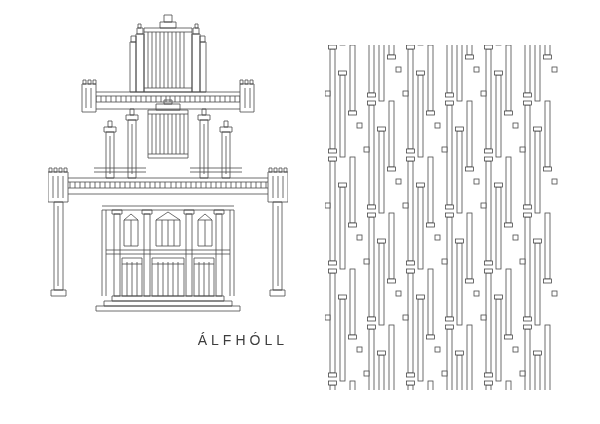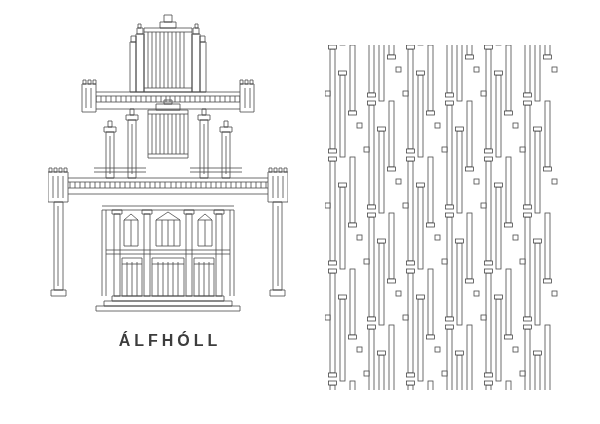--- a/index.html
+++ b/index.html
@@ -6,21 +6,21 @@
   html,body{ margin:0; padding:0; background:#fff; }
   .canvas{
     position:relative; width:600px; height:424px; background:var(--bg);
     overflow:hidden; font-family:"Liberation Sans", sans-serif;
   }
   .building-wrap{ position:absolute; left:48px; top:14px; width:240px; height:300px; }
   #building-svg{ display:block; }
   #building-svg *{ vector-effect:non-scaling-stroke; }
   .title{
     position:absolute; left:48px; top:332px; width:240px;
-    text-align:center; font-size:16px; font-weight:700;
+    text-align:right; font-size:14px; font-weight:400;
     letter-spacing:4px; color:var(--text); text-indent:4px;
   }
   .pattern-wrap{ position:absolute; left:325px; top:45px; width:234px; height:345px; }
   #pattern-svg rect{ stroke:var(--line); stroke-width:0.8; }
   .ln{ stroke:var(--line); fill:none; stroke-width:0.8; }
 </style>
 </head>
 <body>
 
 <div class="canvas">

